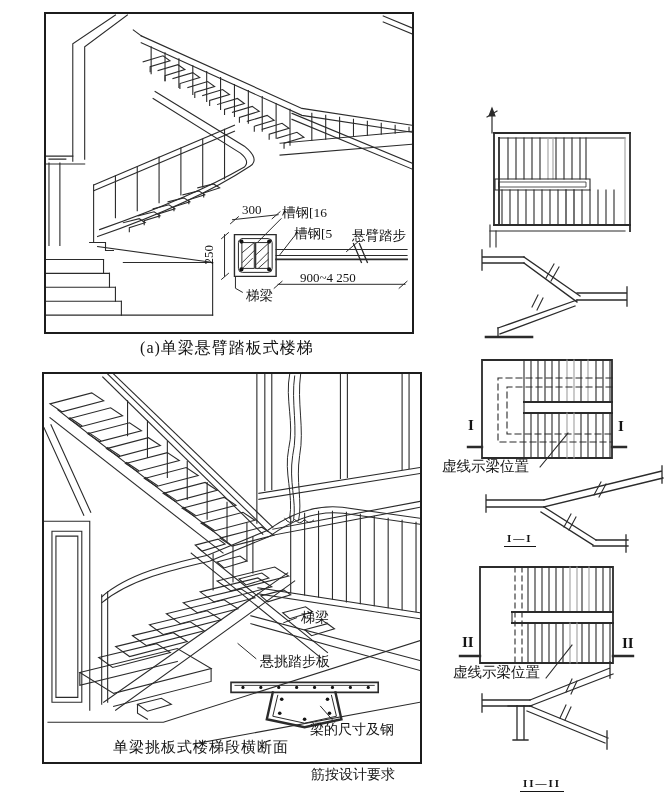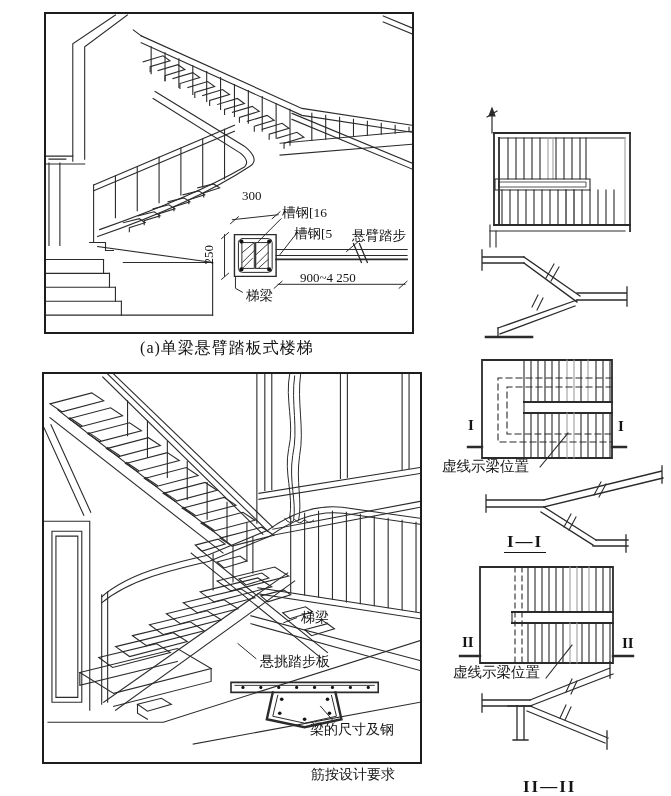--- a/index.html
+++ b/index.html
@@ -9,21 +9,21 @@
   .fig svg{position:absolute;left:0;top:0;width:100%;height:100%;}
   #fig-a{left:44px;top:12px;width:366px;height:318px;}
   #fig-b{left:42px;top:372px;width:376px;height:388px;}
   #right-panel{position:absolute;left:420px;top:100px;width:251px;height:696px;}
   #right-panel svg{position:absolute;left:0;top:0;}
   .lbl{position:absolute;white-space:nowrap;line-height:1.05;color:#141414;}
   .cap{position:absolute;text-align:center;font-size:16px;letter-spacing:1px;}
   .dim{font-size:13px;}
   .cnl{font-size:13.5px;}
   .rom{font-size:15px;font-weight:bold;}
-  .sect-title{font-size:17px;font-weight:bold;border-bottom:1.6px solid #141414;padding:0 3px 1px 3px;letter-spacing:2px;}
+  .sect-title{font-size:11px;font-weight:bold;border-bottom:1.6px solid #141414;padding:0 3px 1px 3px;letter-spacing:2px;}
   .rot90{transform:rotate(-90deg);transform-origin:center center;}
   path,line,rect,circle{vector-effect:non-scaling-stroke;}
 </style>
 </head>
 <body>
 
 <div id="page">
 
   <div id="fig-a" class="fig">
     <svg viewBox="0 0 369 320" preserveAspectRatio="none">
@@ -124,21 +124,21 @@
           <path d="M191,265 V276 L198,280"></path>
         </g>
       </g>
       <g fill="#141414" stroke="none">
         <circle cx="197" cy="229" r="2.1"></circle>
           <circle cx="225" cy="229" r="2.1"></circle>
         <circle cx="197" cy="257" r="2.1"></circle>
           <circle cx="225" cy="257" r="2.1"></circle>
       </g>
     </svg>
-    <div class="lbl dim" style="left:196px;top:175px;font-family:Liberation Serif, serif;">300</div>
+    <div class="lbl dim" style="left:196px;top:189px;font-family:Liberation Serif, serif;">300</div>
     <div class="lbl dim rot90" style="left:146px;top:234px;width:34px;text-align:center;">250</div>
     <div class="lbl cnl" style="left:236px;top:192px;">槽钢[16</div>
     <div class="lbl cnl" style="left:248px;top:213px;">槽钢[5</div>
     <div class="lbl cnl" style="left:306px;top:215px;">悬臂踏步</div>
     <div class="lbl cnl" style="left:200px;top:275px;">梯梁</div>
     <div class="lbl dim" style="left:254px;top:257px;">900~4 250</div>
   </div>
   <div class="cap" style="left:44px;top:338px;width:366px;">(a)单梁悬臂踏板式楼梯</div>
 
   <div id="fig-b" class="fig">
@@ -264,20 +264,21 @@
           <circle cx="285" cy="327" r="1.8"></circle>
         <circle cx="237" cy="341" r="1.8"></circle>
           <circle cx="287" cy="341" r="1.8"></circle>
           <circle cx="262" cy="347" r="1.8"></circle>
       </g>
     </svg>
     <div class="lbl cnl" style="left:257px;top:237px;font-size:14px;">梯梁</div>
     <div class="lbl cnl" style="left:216px;top:281px;font-size:14px;">悬挑踏步板</div>
     <div class="lbl cnl" style="left:266px;top:349px;font-size:14px;text-align:center;">梁的尺寸及钢</div>
     <div class="lbl cnl" style="left:267px;top:364px;font-size:14px;margin-top:30px;">筋按设计要求</div>
+    <div class="lbl" style="left:69px;top:366px;font-size:15px;letter-spacing:1px;">单梁挑板式楼梯段横断面</div>
   </div>
 
   <div id="right-panel">
     <svg width="251" height="696" viewBox="0 0 251 696">
       <g stroke="#2b2b2b" stroke-width="1.1" fill="none" stroke-linecap="square">
 
         <g>
           <path d="M72,33 V10" stroke-width="1.2"></path>
             <path d="M72,8 l-3,8 h6 z" fill="#2b2b2b"></path>
           <path d="M67,17 l10,-6"></path>

